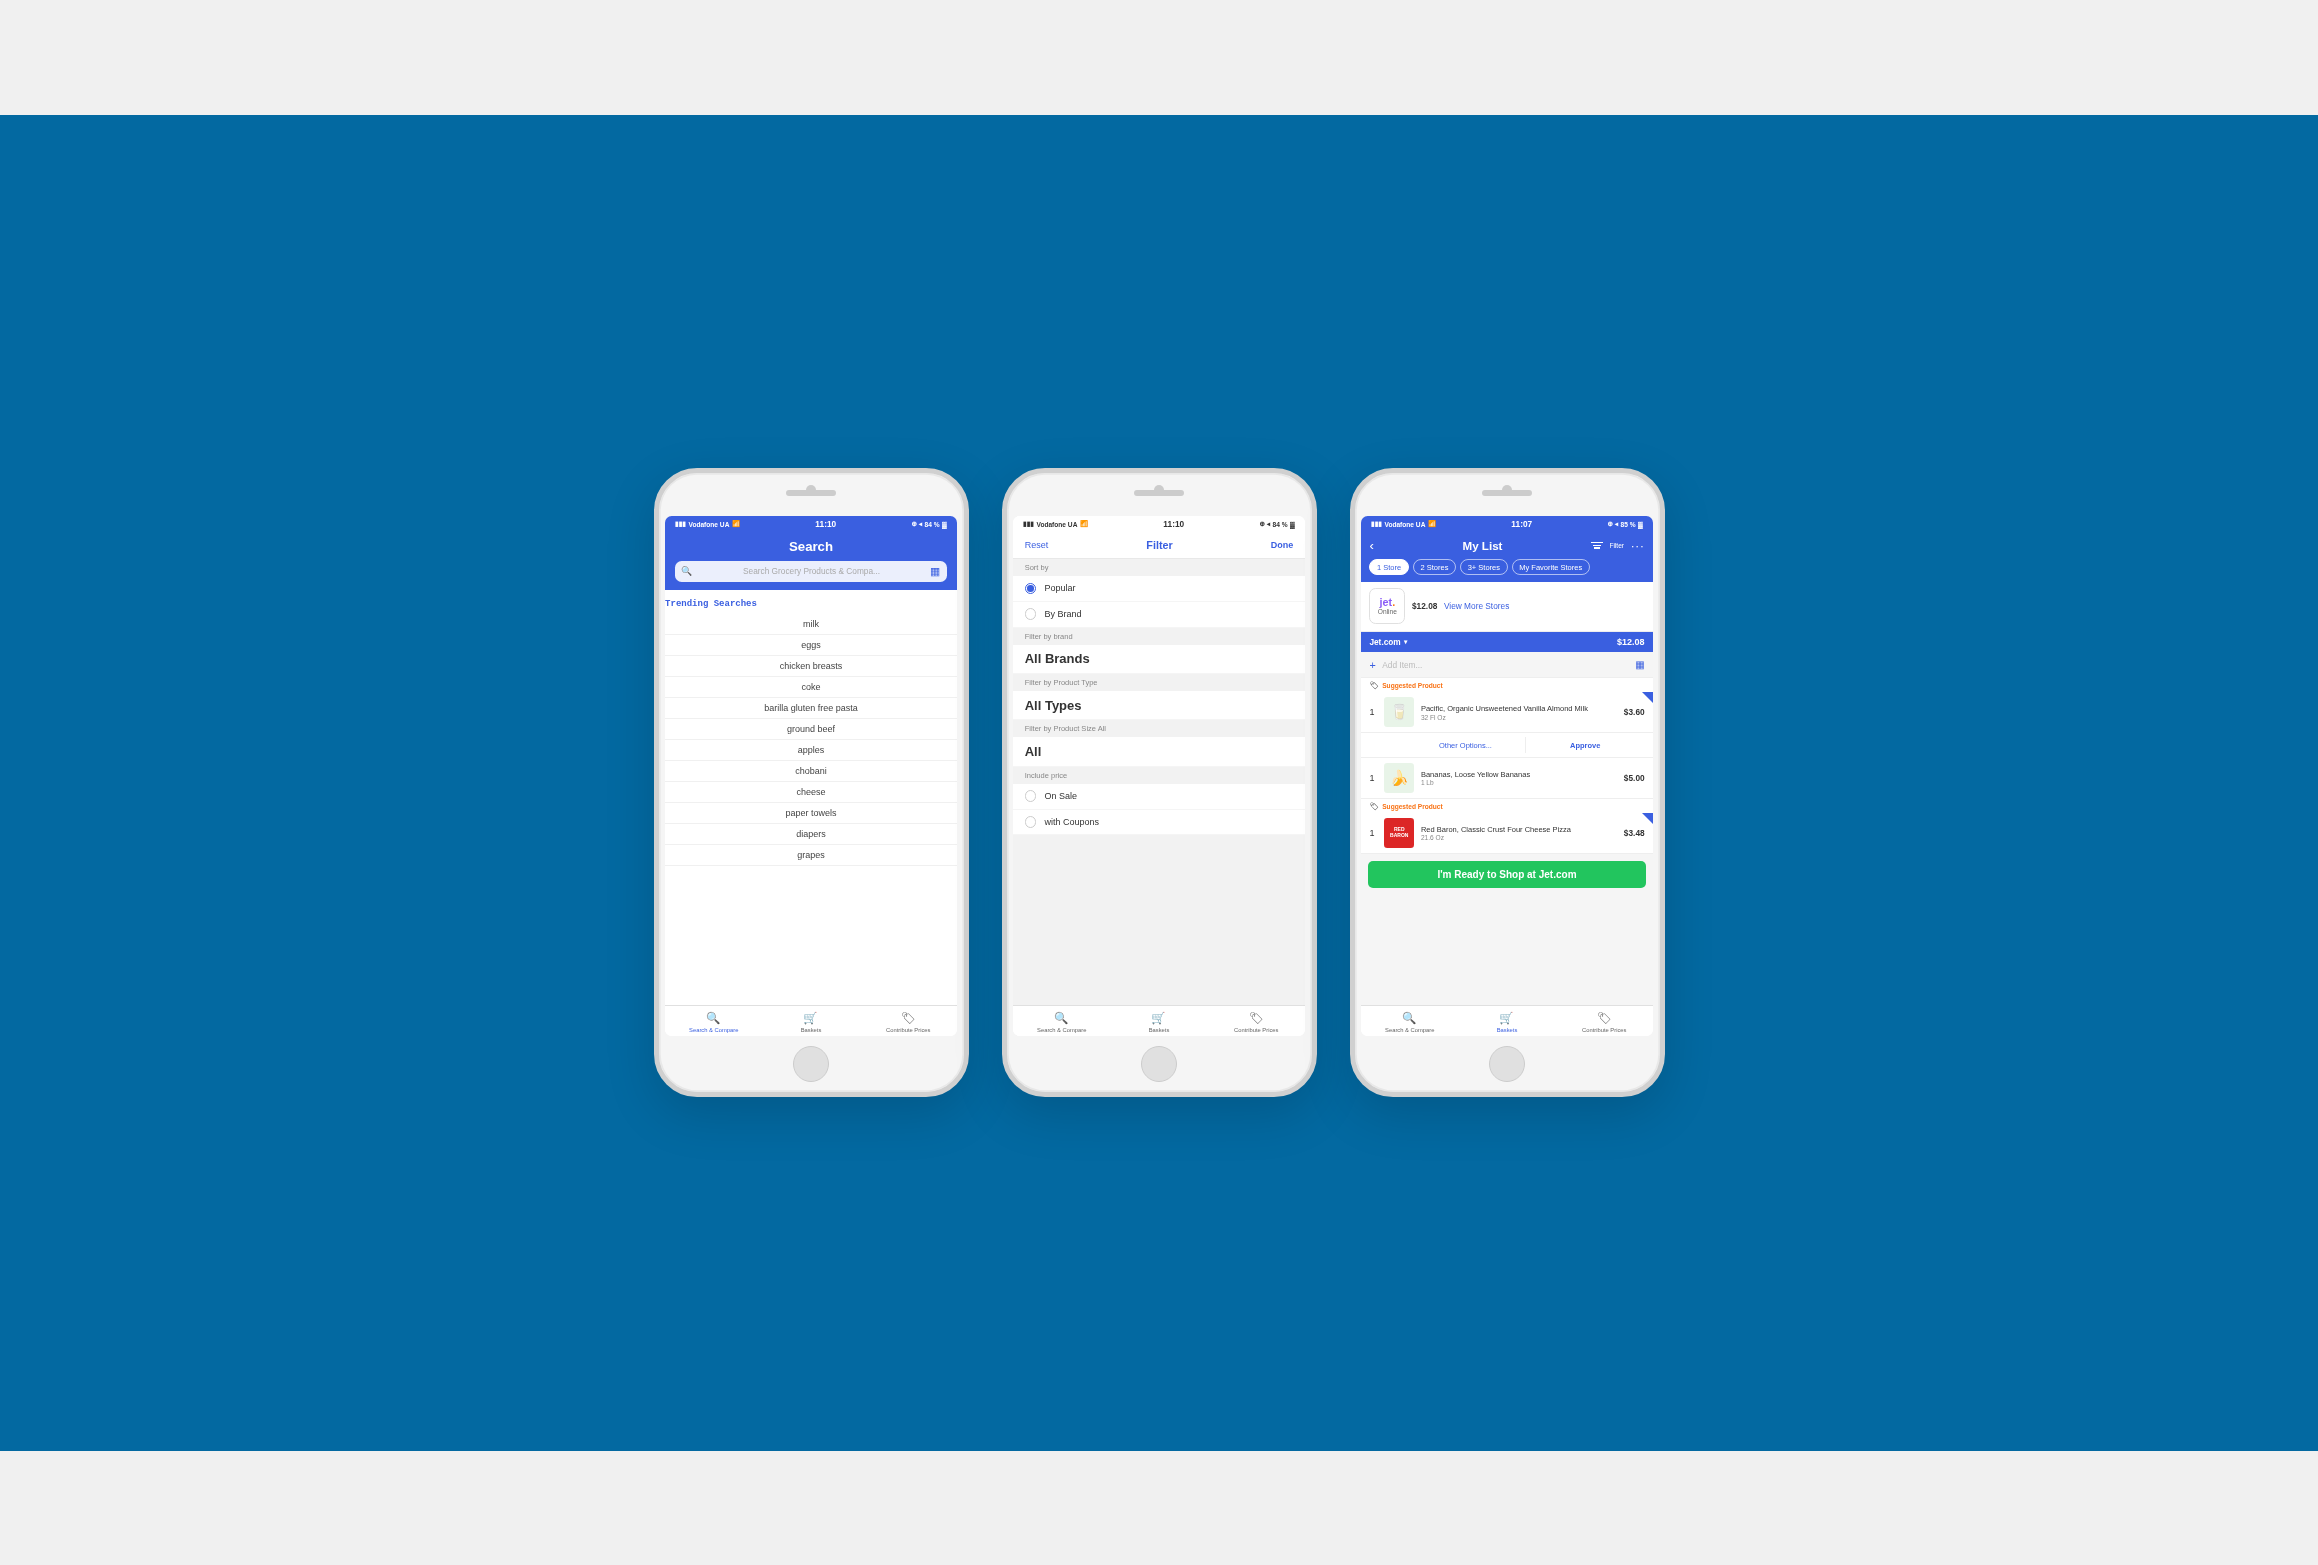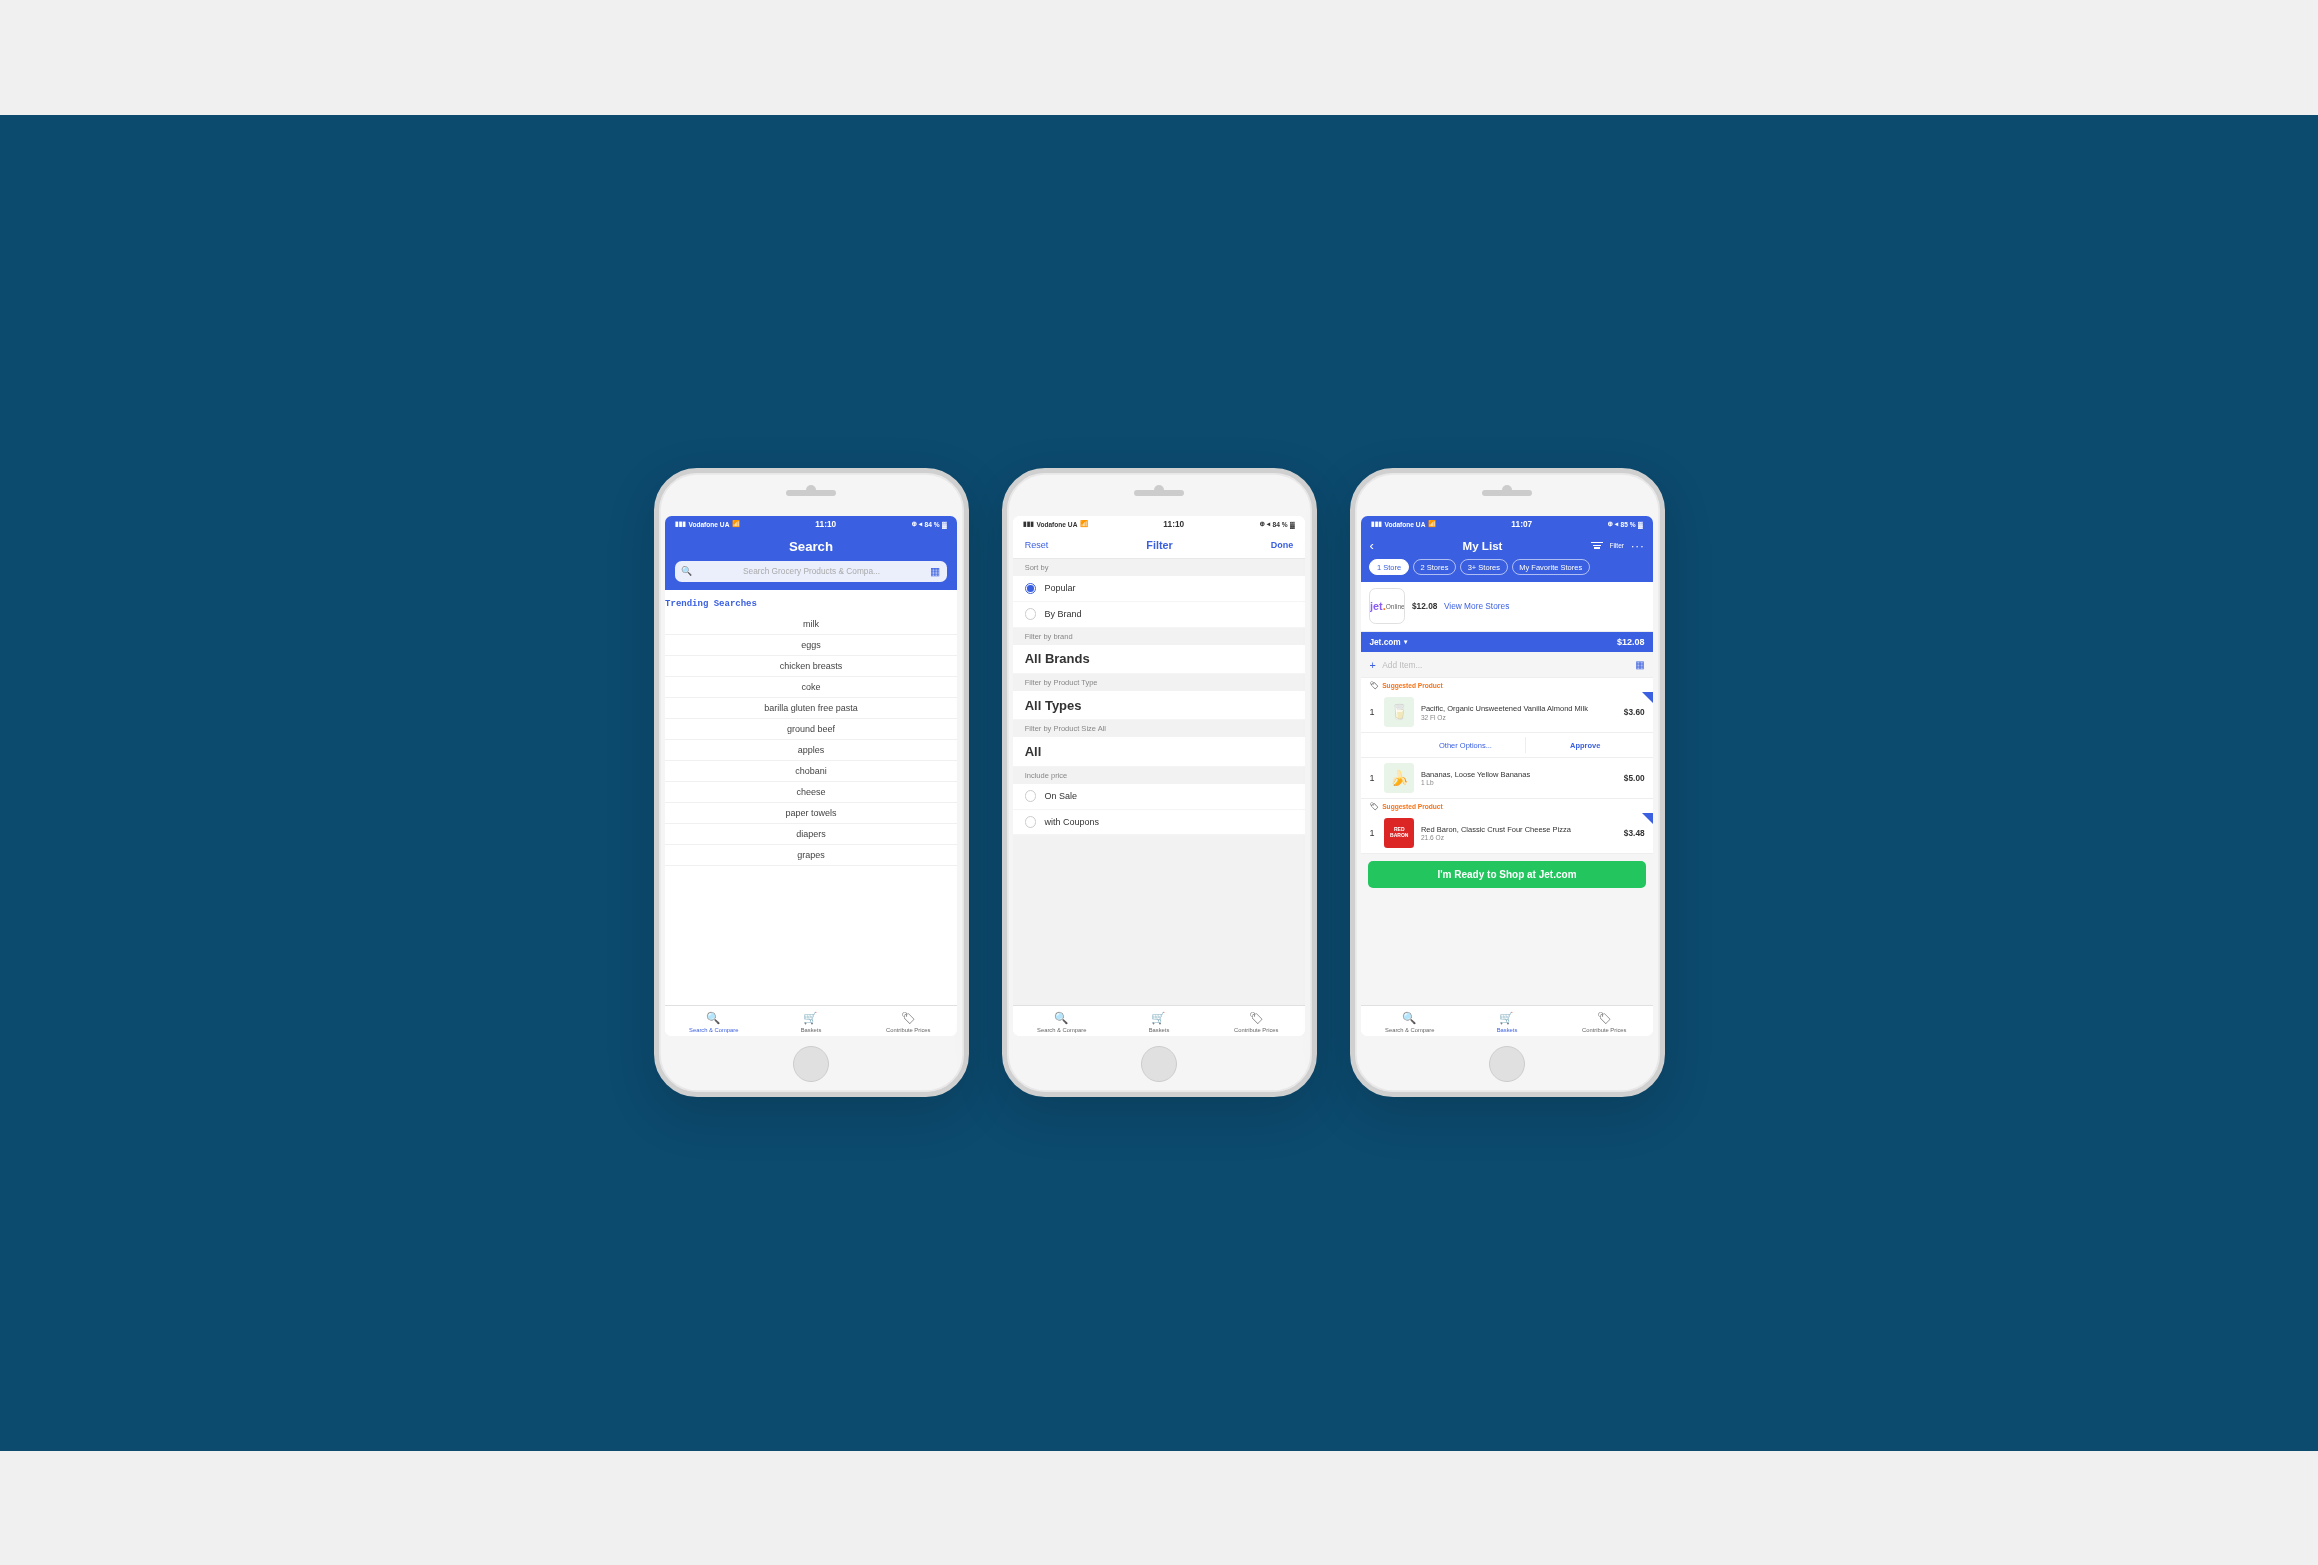--- a/index.html
+++ b/index.html
@@ -9,21 +9,21 @@
       justify-content: center;
       align-items: center;
       min-height: 100vh;
       font-family: -apple-system, BlinkMacSystemFont, 'Helvetica Neue', Arial, sans-serif;
     }
     .scene {
       display: flex;
       gap: 33px;
       padding: 33px;
       align-items: center;
-      background: #0c4a6e;
+      background: #0369a1;
       width: 2319px;
       height: 1336px;
       justify-content: center;
     }
 
     
     .phone {
       width: 315px;
       height: 629px;
       background: #f5f5f5;
@@ -250,21 +250,21 @@
       padding: 6.6px 8.3px;
       gap: 6.6px;
       border-bottom: 0.8px solid #eee;
     }
     .jet-logo-box {
       width: 36px;
       height: 36px;
       border-radius: 6.6px;
       border: 0.8px solid #e0e0e0;
       display: flex;
-      flex-direction: row;
+      flex-direction: column;
       align-items: center;
       justify-content: center;
       overflow: hidden;
     }
     .jet-online {
       font-size: 6.6px;
       color: #666;
       text-align: center;
     }
     .jet-price-box {

